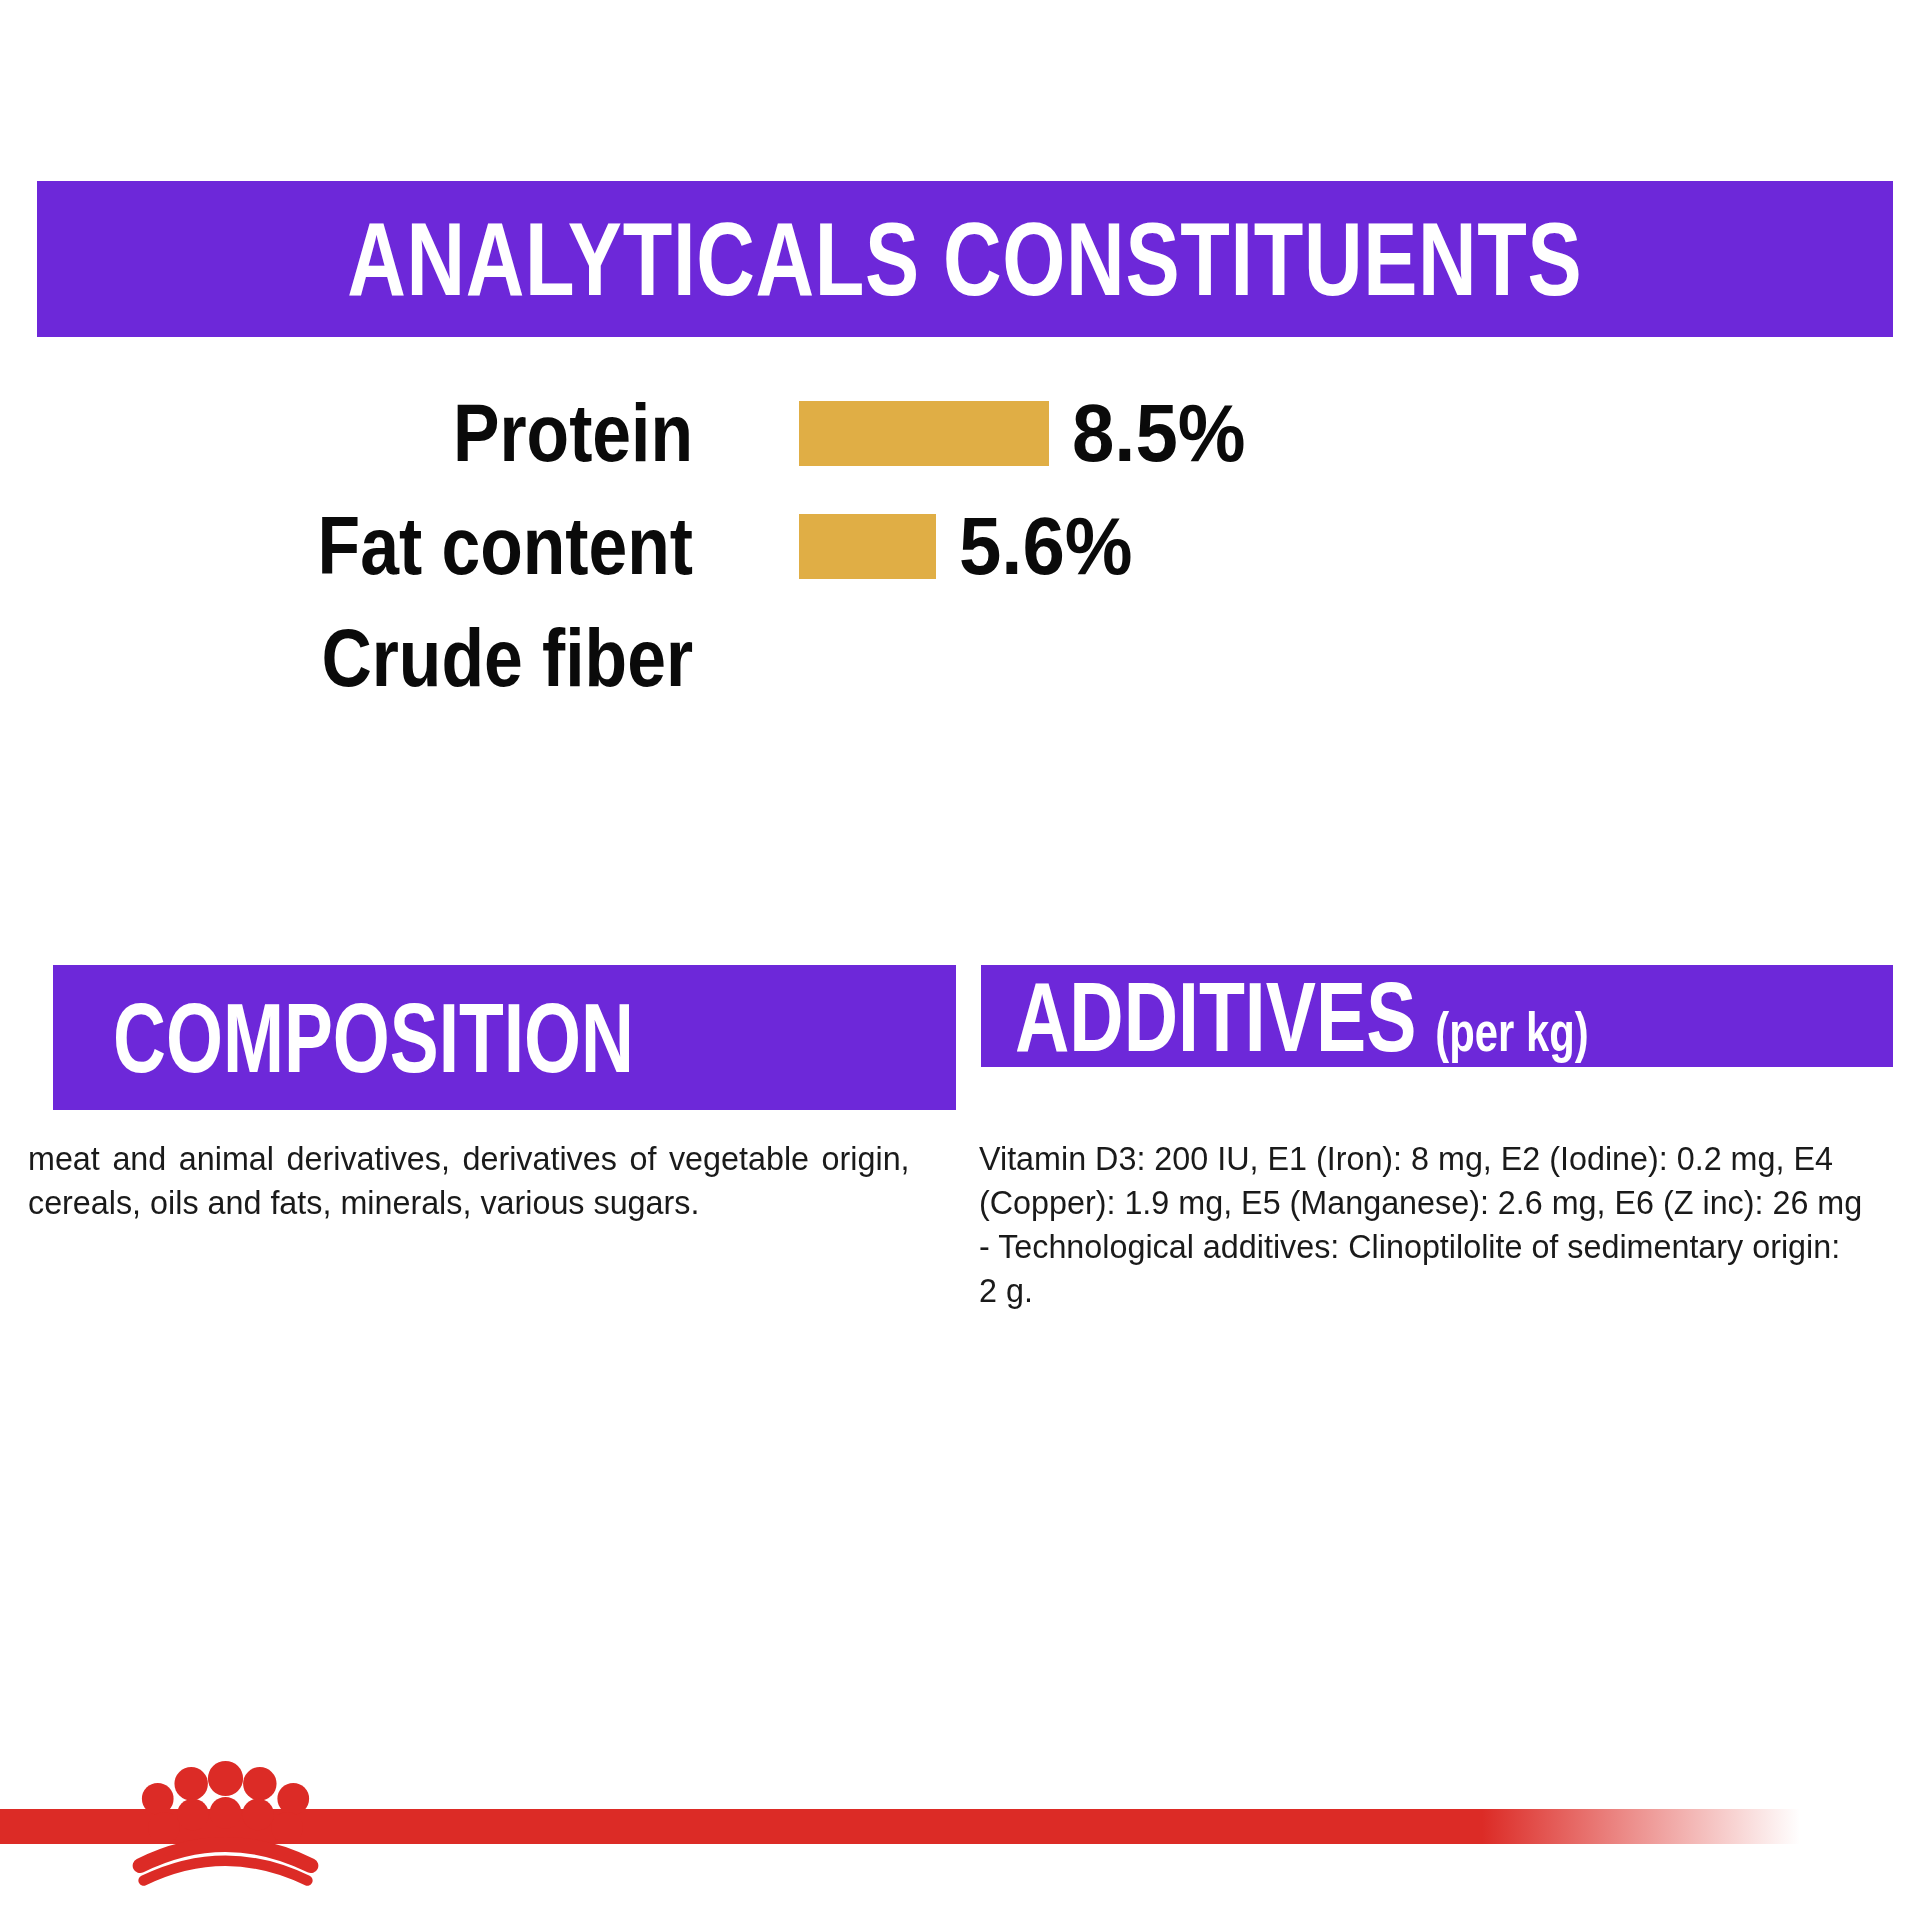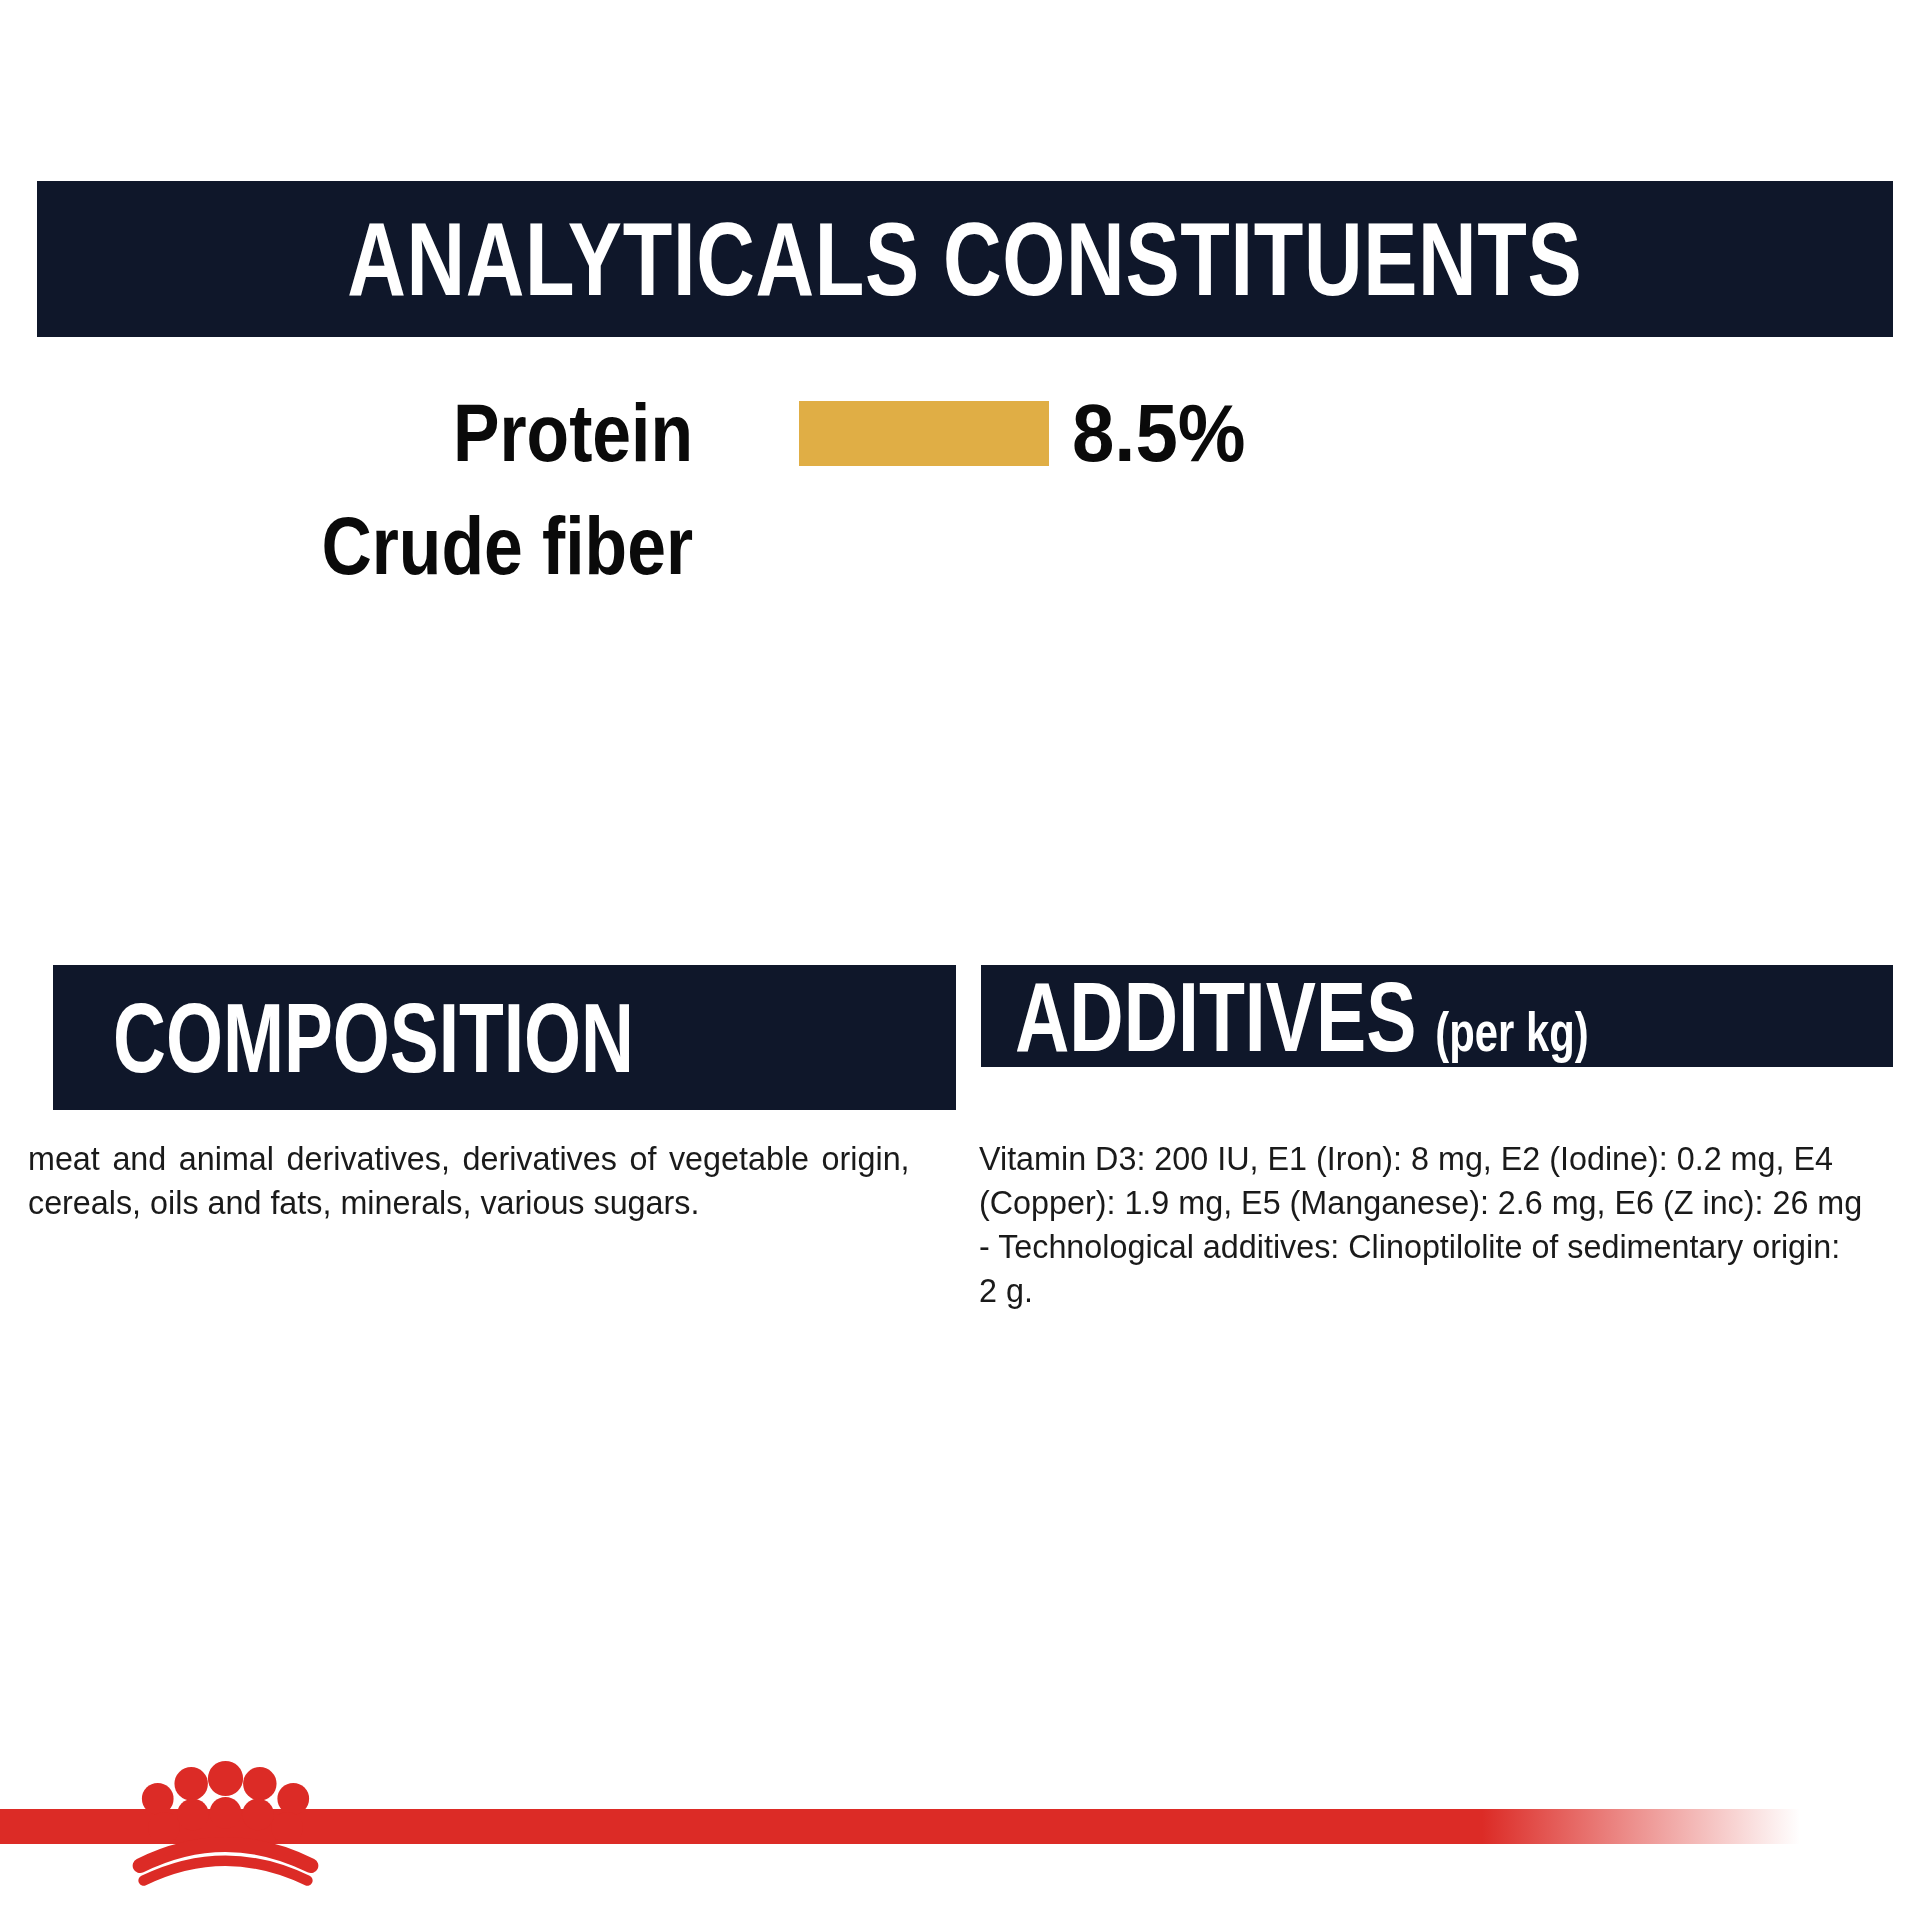--- a/index.html
+++ b/index.html
@@ -11,21 +11,21 @@
     width: 1929px;
     height: 1929px;
     position: relative;
     font-family: "Liberation Sans", sans-serif;
     overflow: hidden;
   }
 
   
   .gold-bar {
     position: absolute;
-    background: #0f172a;
+    background: #6d28d9;
     display: flex;
     align-items: center;
     box-sizing: border-box;
   }
 
   #header-analyticals {
     left: 37px;
     top: 181px;
     width: 1856px;
     height: 156px;
@@ -193,20 +193,27 @@
 <div id="constituents">
 
   <div class="nutrient-row">
     <span class="nutrient-label">Protein</span>
     <span class="nutrient-bar-wrap">
       <span class="nutrient-bar" id="bar-0" style="width: 250px;"></span>
       <span class="nutrient-value">8.5%</span>
     </span>
   </div>
 
+  <div class="nutrient-row">
+    <span class="nutrient-label">Fat content</span>
+    <span class="nutrient-bar-wrap">
+      <span class="nutrient-bar" id="bar-1" style="width: 137px;"></span>
+      <span class="nutrient-value">5.6%</span>
+    </span>
+  </div>
 
   <div class="nutrient-row">
     <span class="nutrient-label">Crude fiber</span>
   </div>
 
 </div>
 
 <div class="gold-bar" id="header-composition">
   <span class="head-text">COMPOSITION</span>
 </div>

